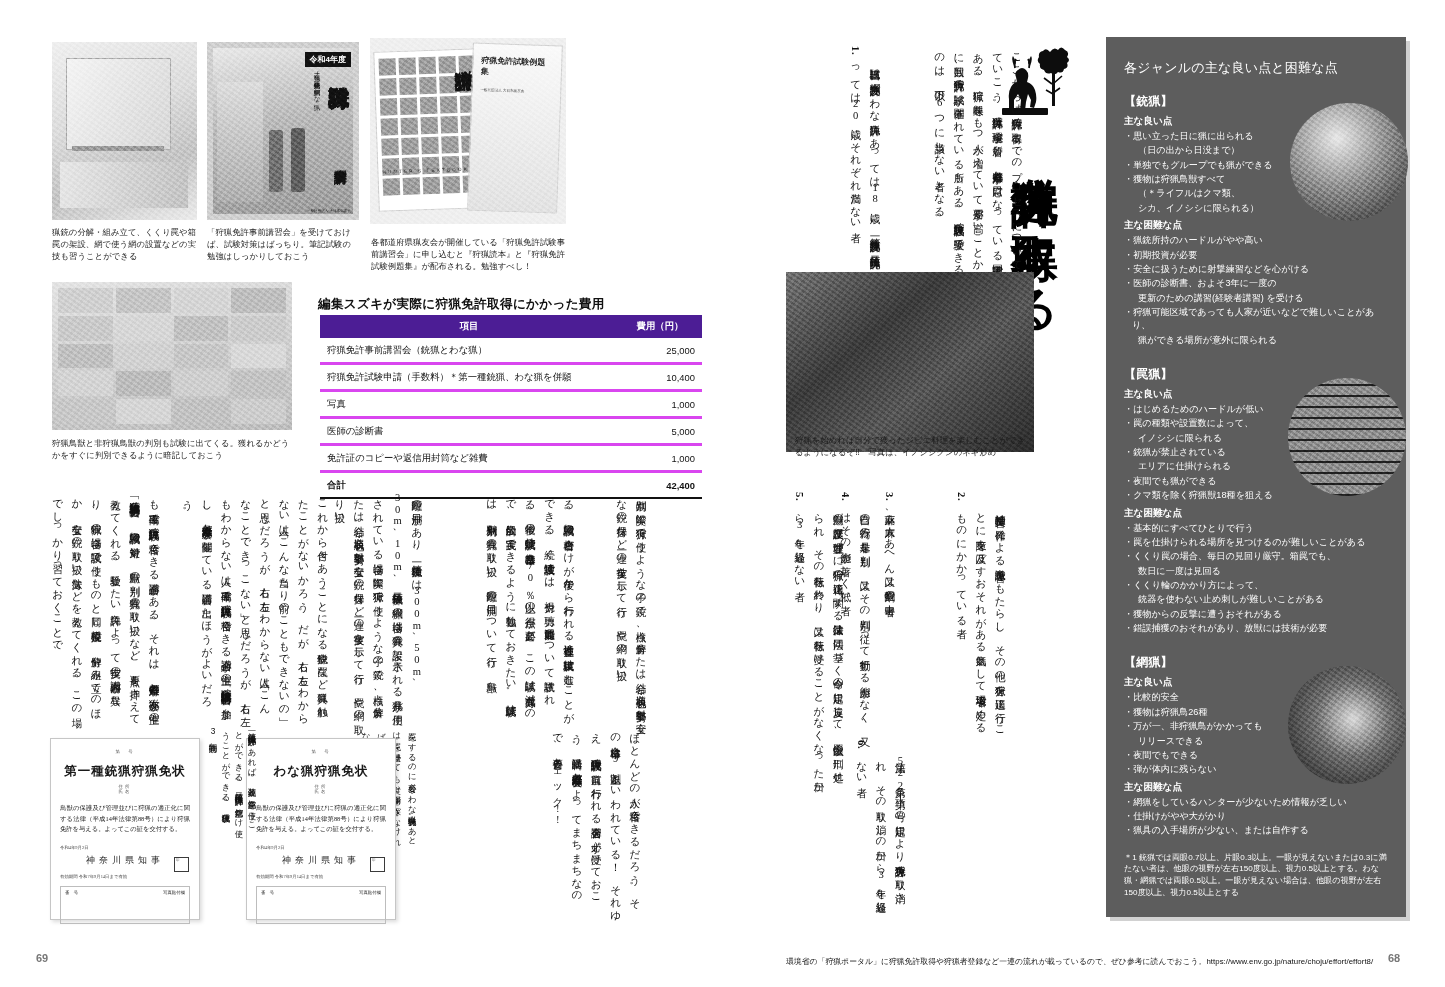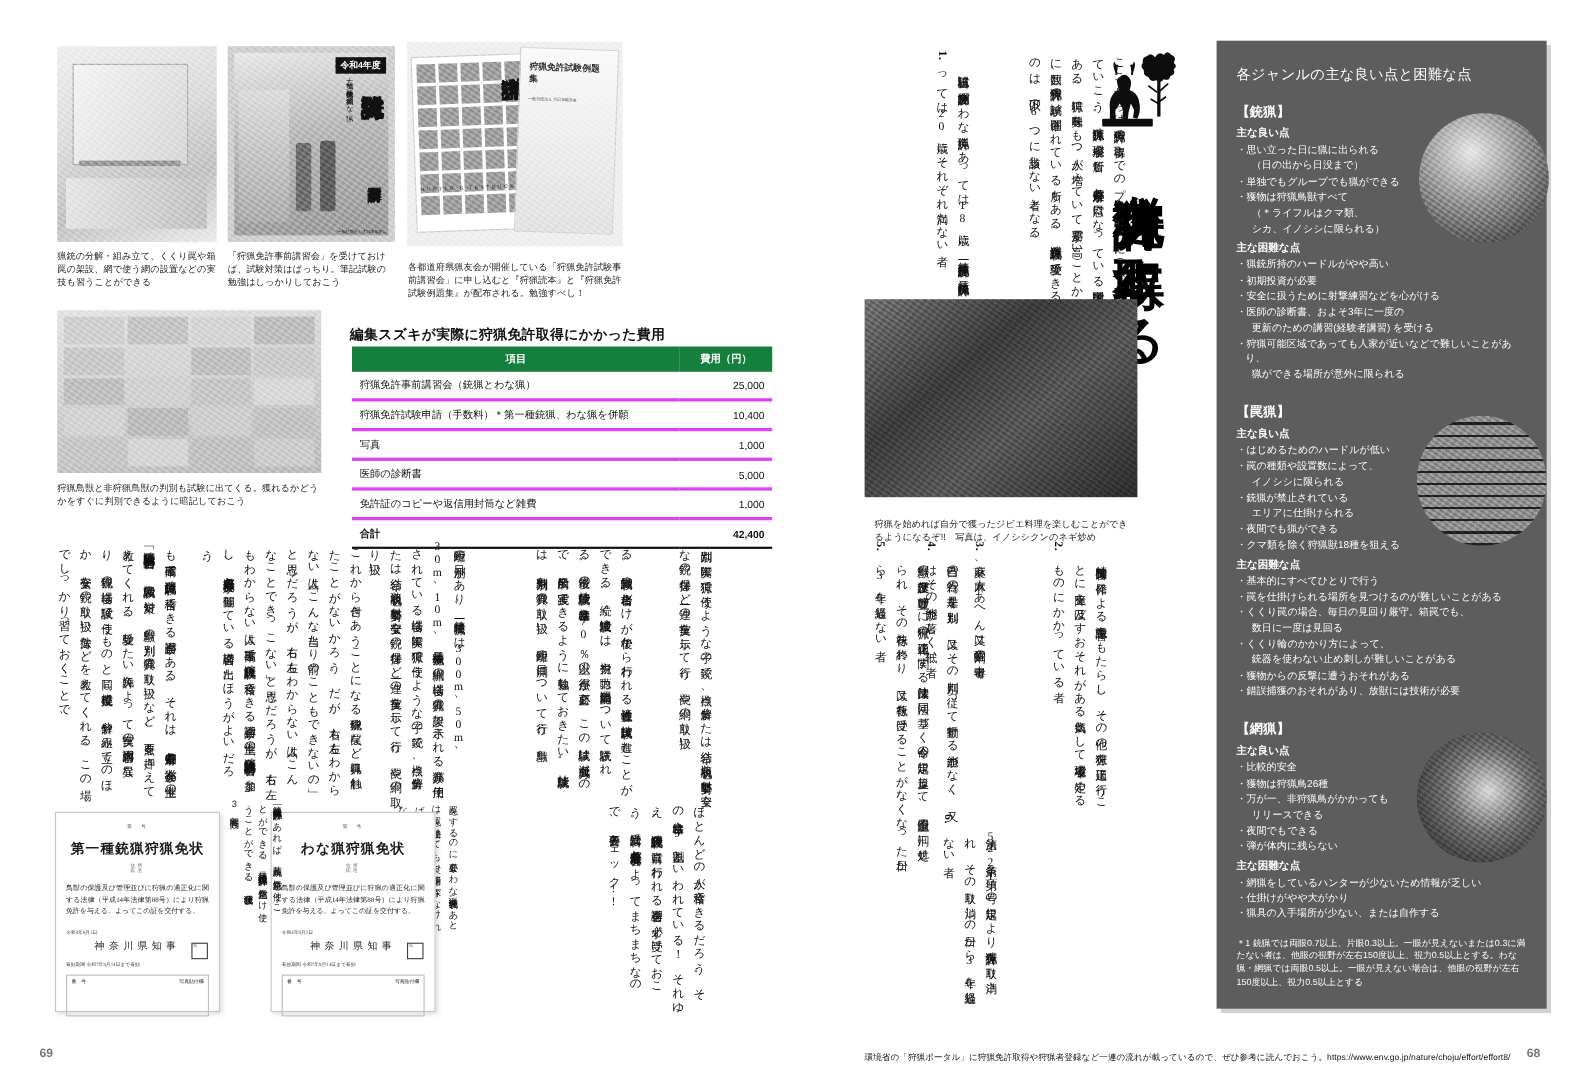--- a/index.html
+++ b/index.html
@@ -65,21 +65,21 @@
     position:absolute; font-weight:700; font-size:12.6px; color:#111;
     letter-spacing:.3px;
   }
   table.cost {
     position:absolute;
     border-collapse: collapse;
     font-size: 9.4px;
     color:#111;
   }
   table.cost thead th {
-    background:#15803d; color:#fff; font-weight:700;
+    background:#4c1d95; color:#fff; font-weight:700;
     padding:5px 6px; font-size:9.4px; text-align:center;
   }
   table.cost td { padding: 5.5px 7px; border-bottom:3px solid #d946ef; }
   table.cost td.num { text-align:right; width:84px; }
   table.cost tr.total td { border-bottom:2px solid #111; border-top:1px solid #8d8d8d; font-weight:700;}
   table.cost tbody tr:first-child td { border-top:none; }
 
   
   .panel {
     position:absolute;
@@ -374,21 +374,21 @@
         <div class="vt" style="height: 14px; text-orientation: mixed; font-weight: 600;">5.</div>
         <div class="vt" style="height: 284px;">鳥獣の保護及び管理並びに狩猟の適正化に関する法律又は同法に基づく命令の規定に違反して、罰金以上の刑に処せられ、その執行を終わり、又は執行を受けることがなくなった日から3年を経過しない者</div>
       </div>
       <div class="vcol" style="left: 852px; top: 740px; height: 180px;">
         <div class="vt" style="height: 14px; text-orientation: mixed; font-weight: 600;">6.</div>
         <div class="vt" style="height: 164px;">法第52条第2項第1号の規定により狩猟免許を取り消され、その取り消しの日から3年を経過しない者</div>
       </div>
     </div>
 
   <div class="photo dark grain" style="left:786px;top:272px;width:248px;height:180px;"></div>
-  <div class="cap" style="left:795px;top:470px;width:236px;">狩猟を始めれば自分で獲ったジビエ料理を楽しむことができるようになるぞ!!　写真は、イノシシクンのネギ炒め</div>
+  <div class="cap" style="left:795px;top:434px;width:236px;">狩猟を始めれば自分で獲ったジビエ料理を楽しむことができるようになるぞ!!　写真は、イノシシクンのネギ炒め</div>
 
   <div class="panel">
     <div class="panel-title">各ジャンルの主な良い点と困難な点</div>
     <div id="panel-sections">
         <div class="sec-head">【銃猟】</div>
         <div class="sub-head">主な良い点</div>
         <ul>
           <li>・思い立った日に猟に出られる</li>
           <li class="cont">（日の出から日没まで）</li>
           <li>・単独でもグループでも猟ができる</li>

